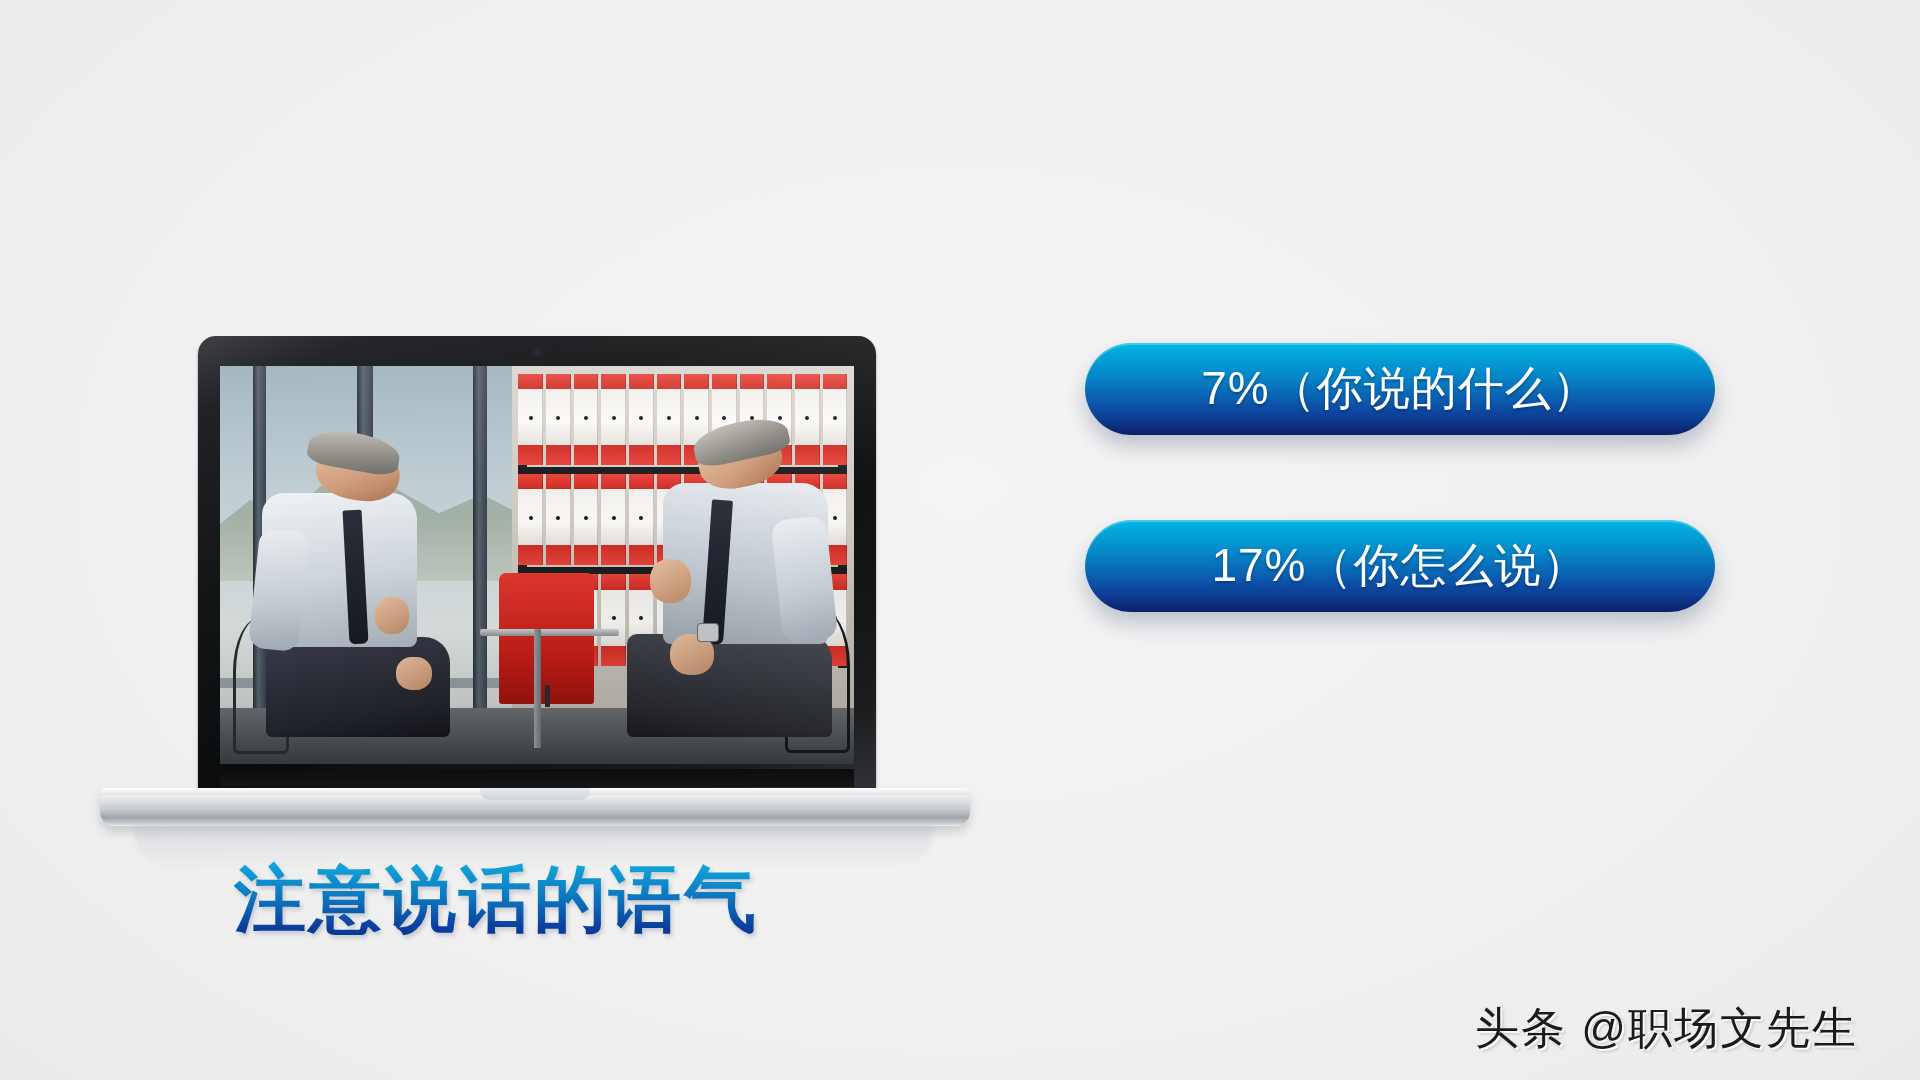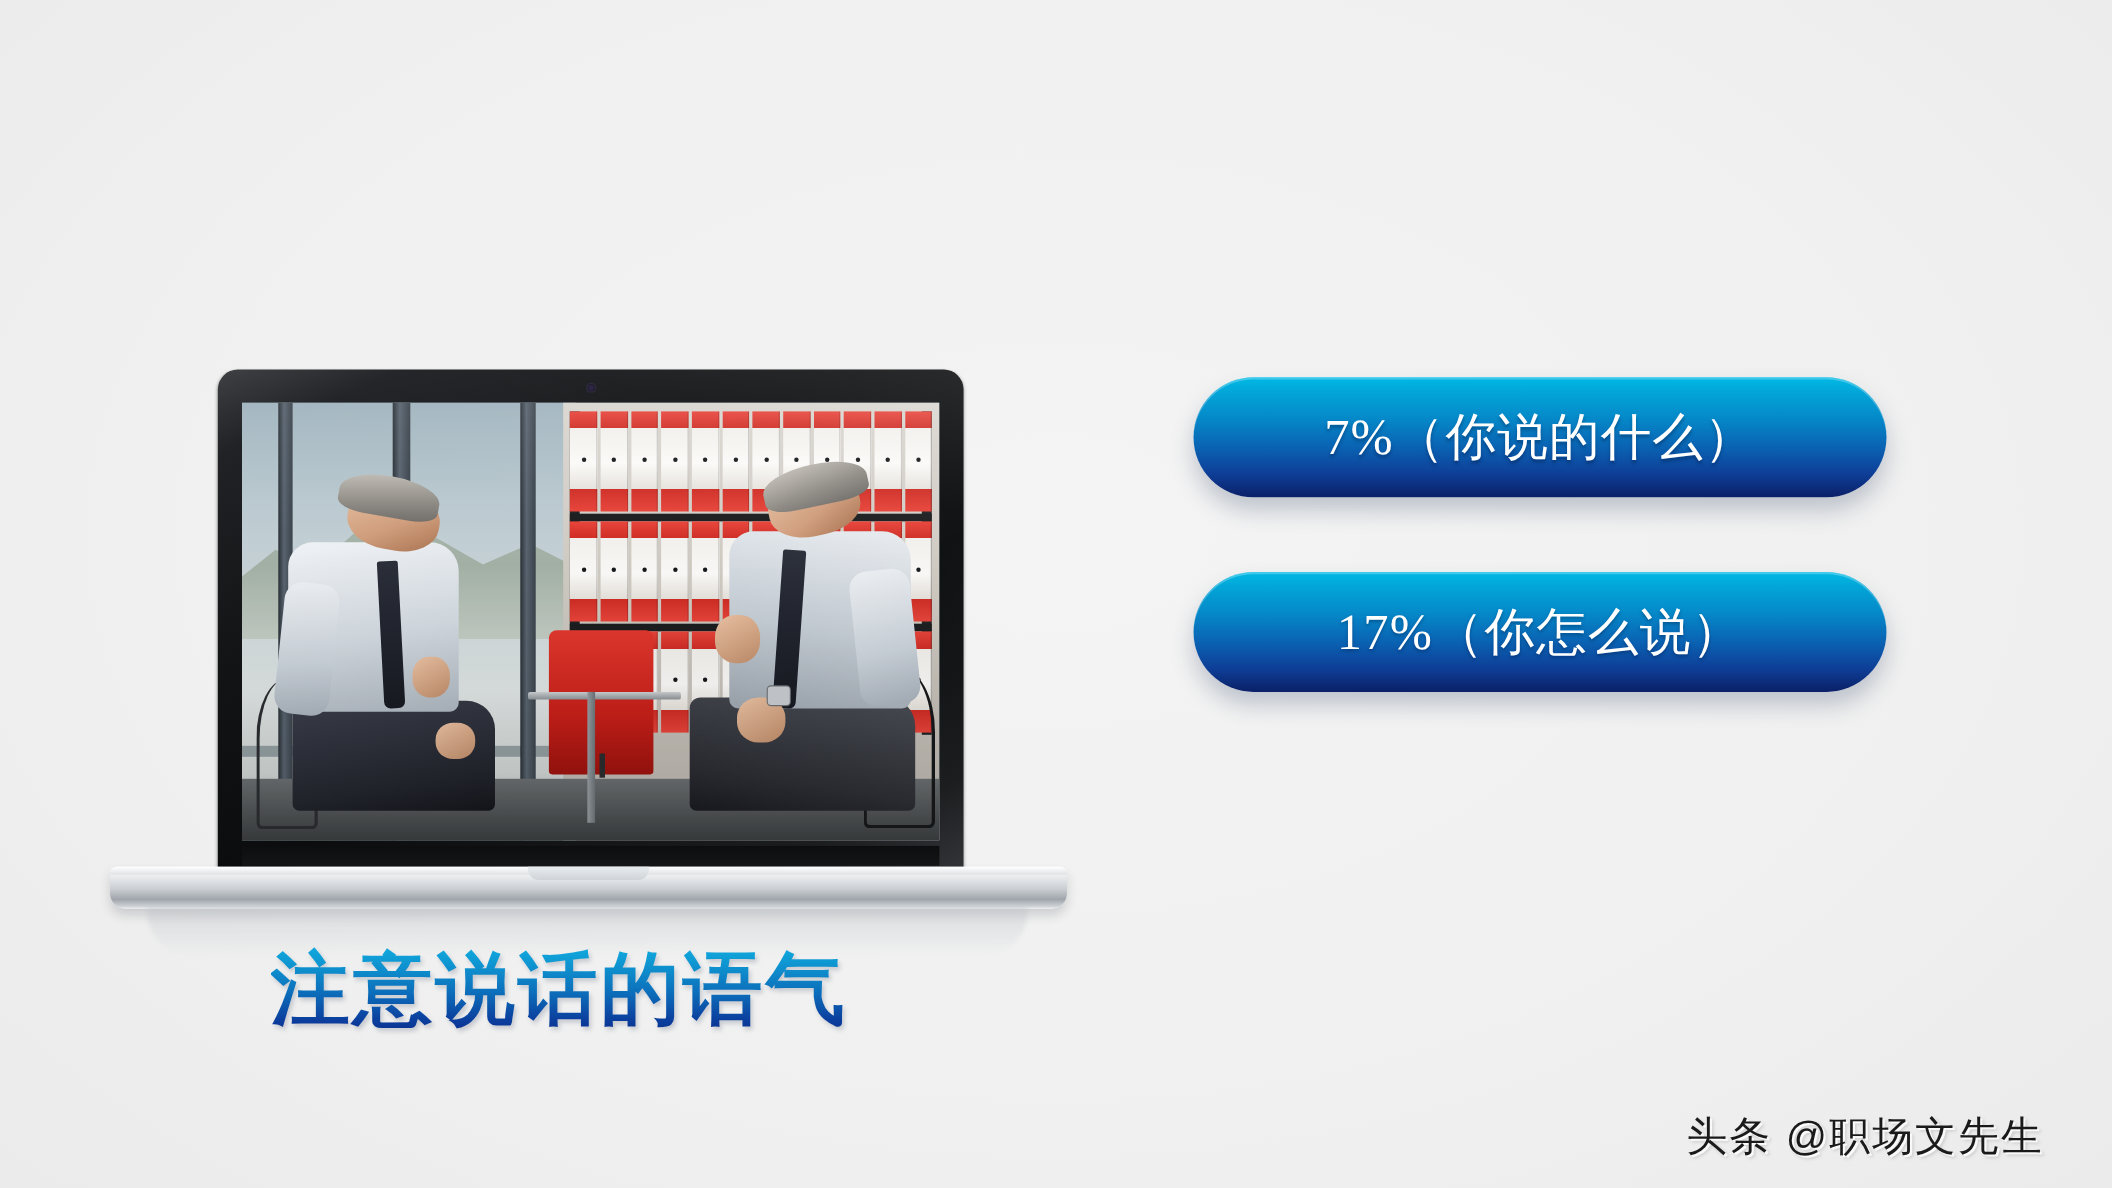--- a/index.html
+++ b/index.html
@@ -171,47 +171,47 @@
     border-radius:0 0 10px 10px;
   }
   .base-reflection{
     position:absolute;left:34px;top:489px;width:800px;height:44px;
     background:linear-gradient(180deg,rgba(190,195,200,.45),rgba(241,241,241,0));
     border-radius:0 0 40px 40px;filter:blur(2px);
   }
 
   
   .pill{
-    position:absolute;left:1085px;width:630px;height:109px;border-radius:66px;
+    position:absolute;left:1085px;width:630px;height:92px;border-radius:66px;
     background:linear-gradient(180deg,#00b9e4 0%,#02a6d8 12%,#0589c9 34%,#0a63b3 58%,#0e3f98 80%,#0b2068 100%);
     box-shadow:0 12px 20px rgba(35,55,90,.25), inset 0 2px 0 rgba(255,255,255,.25);
-    display:flex;align-items:center;justify-content:center;font-family:Liberation Serif, serif;
+    display:flex;align-items:center;justify-content:center;
   }
   .pill span{
     color:#fff;font-size:46px;letter-spacing:1px;white-space:nowrap;
     text-shadow:0 2px 3px rgba(0,15,50,.35);
   }
   .p1{top:343px;}
   .p2{top:520px;}
   .p3{top:697px;}
 
   
   .headline{
-    position:absolute;left:246px;top:852px;
+    position:absolute;left:234px;top:852px;
     font-size:72px;font-weight:bold;letter-spacing:3px;white-space:nowrap;
     background:linear-gradient(180deg,#12b5e6 0%,#0f9ad4 22%,#0c6fbb 52%,#0b3f9e 78%,#0b2585 100%);
     -webkit-background-clip:text;background-clip:text;
     color:transparent;-webkit-text-fill-color:transparent;
     filter:drop-shadow(2px 3px 2px rgba(120,130,145,.35));
   }
 
   
   .watermark{
     position:absolute;right:62px;bottom:22px;
-    font-size:37px;color:#1a1a1a;letter-spacing:2px;white-space:nowrap;
+    font-size:44px;color:#1a1a1a;letter-spacing:2px;white-space:nowrap;
     text-shadow:2px 2px 0 rgba(255,255,255,.85), 3px 3px 3px rgba(120,120,120,.35);
   }
 </style>
 </head>
 <body>
 
 <div id="slide">
 
 
   <div class="laptop">

